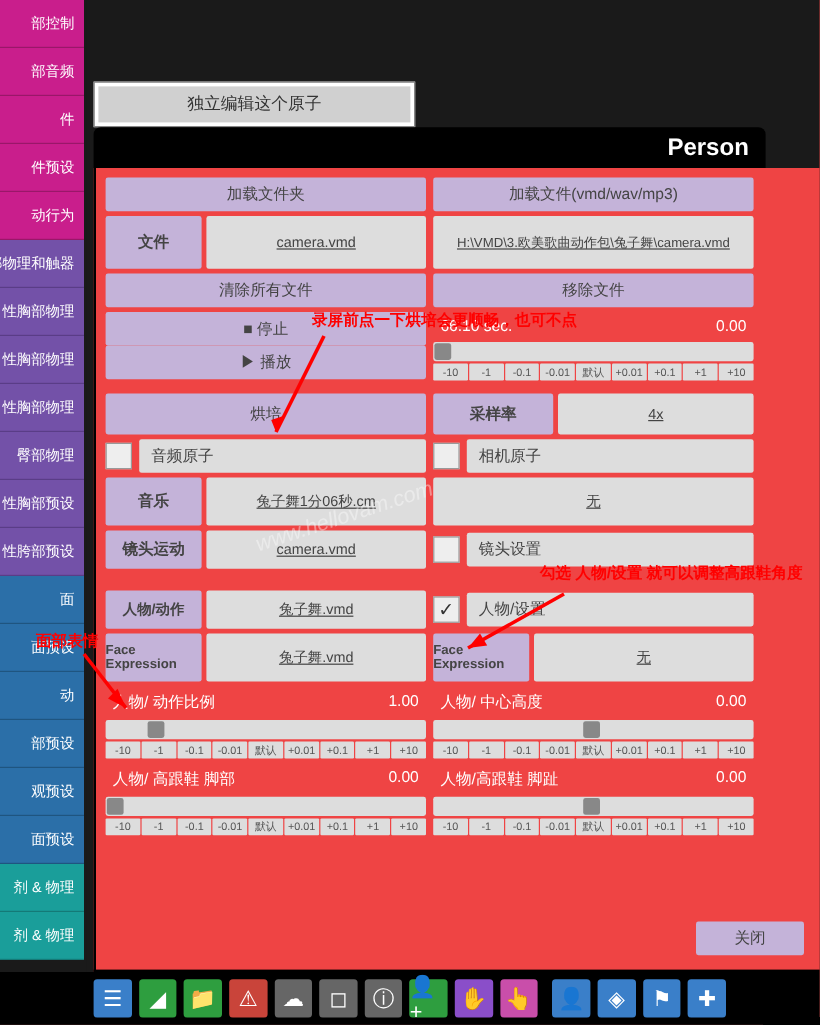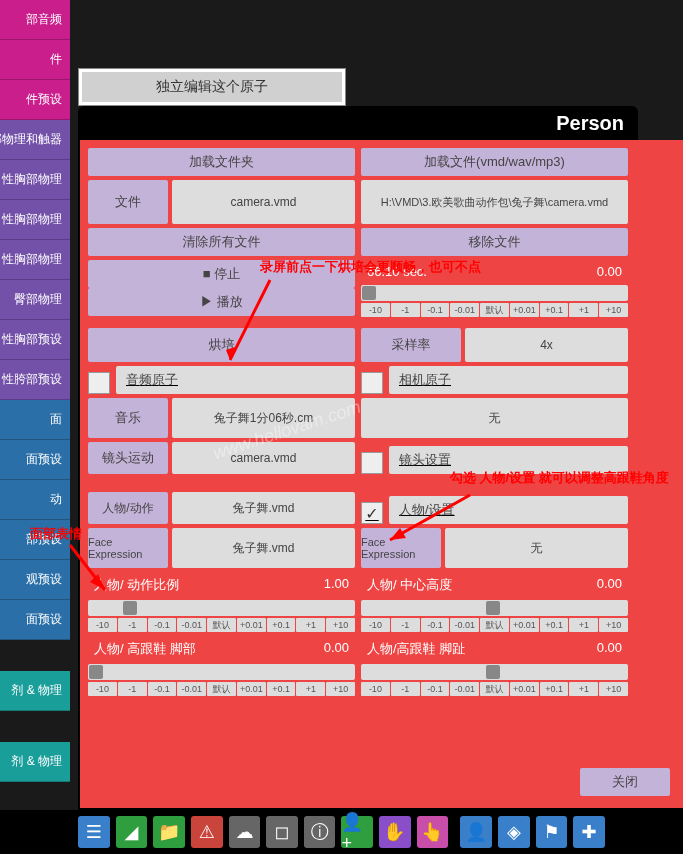--- a/index.html
+++ b/index.html
@@ -3,44 +3,44 @@
 <meta charset="utf-8">
 <style>
 * { box-sizing: border-box; margin: 0; padding: 0; font-family: Arial, sans-serif; }
 body { background: #1a1a1a; width: 683px; height: 854px; overflow: hidden; position: relative; }
 
 .sidebar { position: absolute; left: 0; top: 0; width: 72px; height: 810px; background: #1a1a1a; }
 .sidebar-item { width: 70px; height: 40px; display: flex; align-items: center; justify-content: flex-end; padding-right: 8px; color: white; font-size: 12px; cursor: pointer; text-align: right; overflow: hidden; white-space: nowrap; }
 .sidebar-item.magenta { background: #c91e8c; border-bottom: 1px solid #9a1769; }
 .sidebar-item.purple { background: #7351a8; border-bottom: 1px solid #5a3d87; }
 .sidebar-item.blue { background: #2b6fa8; border-bottom: 1px solid #1f5580; }
-.sidebar-item.teal { background: #1a9e9a; border-bottom: 1px solid #147a77; margin-top: 31px; }
+.sidebar-item.teal { background: #1a9e9a; border-bottom: 1px solid #147a77; }
 
 .top-btn-wrap { position: absolute; left: 78px; top: 68px; width: 268px; height: 38px; background: #fff; display: flex; align-items: center; justify-content: center; border: 1px solid #888; }
 .top-btn { width: 260px; height: 30px; background: #d0d0d0; display: flex; align-items: center; justify-content: center; font-size: 14px; color: #333; }
 
 .titlebar { position: absolute; left: 78px; top: 106px; width: 560px; height: 34px; background: #000; color: white; display: flex; align-items: center; justify-content: flex-end; padding-right: 14px; font-size: 20px; font-weight: bold; border-top-left-radius: 6px; border-top-right-radius: 6px; }
 
 .panel { position: absolute; left: 78px; top: 140px; width: 608px; height: 670px; background: #ef4444; padding: 8px; border: 2px solid #000; border-top: none; }
 
 .panel-row { display: flex; gap: 6px; margin-bottom: 4px; }
 .col-half { width: 267px; }
 .btn-wide { background: #c4b3d9; color: #444; font-size: 13px; display: flex; align-items: center; justify-content: center; height: 28px; border-radius: 2px; cursor: pointer; }
-.label-cell { background: #c4b3d9; color: #444; font-size: 13px; display: flex; align-items: center; justify-content: center; border-radius: 2px; }
-.value-cell { background: #ddd; color: #444; font-size: 12px; display: flex; align-items: center; justify-content: center; border-radius: 2px; padding: 0 18px; text-align: center; }
+.label-cell { background: #c4b3d9; color: #444; font-size: 13px; display: flex; align-items: center; justify-content: center; border-radius: 2px; font-weight: bold; }
+.value-cell { background: #ddd; color: #444; font-size: 12px; display: flex; align-items: center; justify-content: center; border-radius: 2px; padding: 0 18px; text-align: center; text-decoration: underline; }
 .split-row { display: flex; gap: 4px; }
 
 .slider-group { background: transparent; }
 .slider-header { display: flex; justify-content: space-between; padding: 4px 6px; color: white; font-size: 13px; }
 .slider-track { background: #ddd; height: 16px; border-radius: 2px; position: relative; margin: 2px 0; }
 .slider-thumb { position: absolute; width: 14px; height: 14px; background: #888; border-radius: 2px; top: 1px; }
 .slider-btns { display: flex; gap: 1px; }
 .slider-btn { flex: 1; background: #ddd; color: #555; font-size: 9px; display: flex; align-items: center; justify-content: center; height: 14px; border-radius: 1px; cursor: pointer; }
 
-.checkbox-row { display: flex; align-items: flex-end; gap: 6px; text-decoration: underline; }
+.checkbox-row { display: flex; align-items: center; gap: 6px; }
 .checkbox { width: 22px; height: 22px; background: #eee; border: 1px solid #999; display: flex; align-items: center; justify-content: center; cursor: pointer; color: #333; font-size: 16px; }
 .checkbox-label { flex: 1; background: #ddd; height: 28px; display: flex; align-items: center; padding-left: 10px; font-size: 13px; color: #444; border-radius: 2px; }
 
 .close-btn { position: absolute; bottom: 12px; right: 14px; width: 90px; height: 28px; background: #c4b3d9; display: flex; align-items: center; justify-content: center; font-size: 13px; color: #444; cursor: pointer; border-radius: 2px; }
 
 .toolbar { position: absolute; left: 0; bottom: 0; width: 683px; height: 44px; background: #000; display: flex; align-items: center; gap: 6px; padding: 0 78px; }
 .tb-icon { width: 32px; height: 32px; display: flex; align-items: center; justify-content: center; cursor: pointer; color: white; font-size: 18px; border-radius: 3px; }
 .tb-spacer { flex: 1; }
 .tb-blue { background: #3a7fc9; }
 .tb-green { background: #2e9e3f; }
@@ -51,23 +51,25 @@
 
 .annotation { position: absolute; color: #ff0000; font-size: 13px; font-weight: bold; pointer-events: none; z-index: 100; }
 .arrow { position: absolute; pointer-events: none; z-index: 99; }
 
 .watermark { position: absolute; left: 210px; top: 420px; color: rgba(255,255,255,0.4); font-size: 18px; transform: rotate(-18deg); pointer-events: none; z-index: 50; font-style: italic; }
 </style>
 </head>
 <body>
 
 <div class="sidebar">
+    <div class="sidebar-item magenta">部控制</div>
     <div class="sidebar-item magenta">部音频</div>
     <div class="sidebar-item magenta">件</div>
     <div class="sidebar-item magenta">件预设</div>
+    <div class="sidebar-item magenta">动行为</div>
     <div class="sidebar-item purple">部物理和触器</div>
     <div class="sidebar-item purple">性胸部物理</div>
     <div class="sidebar-item purple">性胸部物理</div>
     <div class="sidebar-item purple">性胸部物理</div>
     <div class="sidebar-item purple">臀部物理</div>
     <div class="sidebar-item purple">性胸部预设</div>
     <div class="sidebar-item purple">性胯部预设</div>
     <div class="sidebar-item blue">面</div>
     <div class="sidebar-item blue">面预设</div>
     <div class="sidebar-item blue">动</div>

